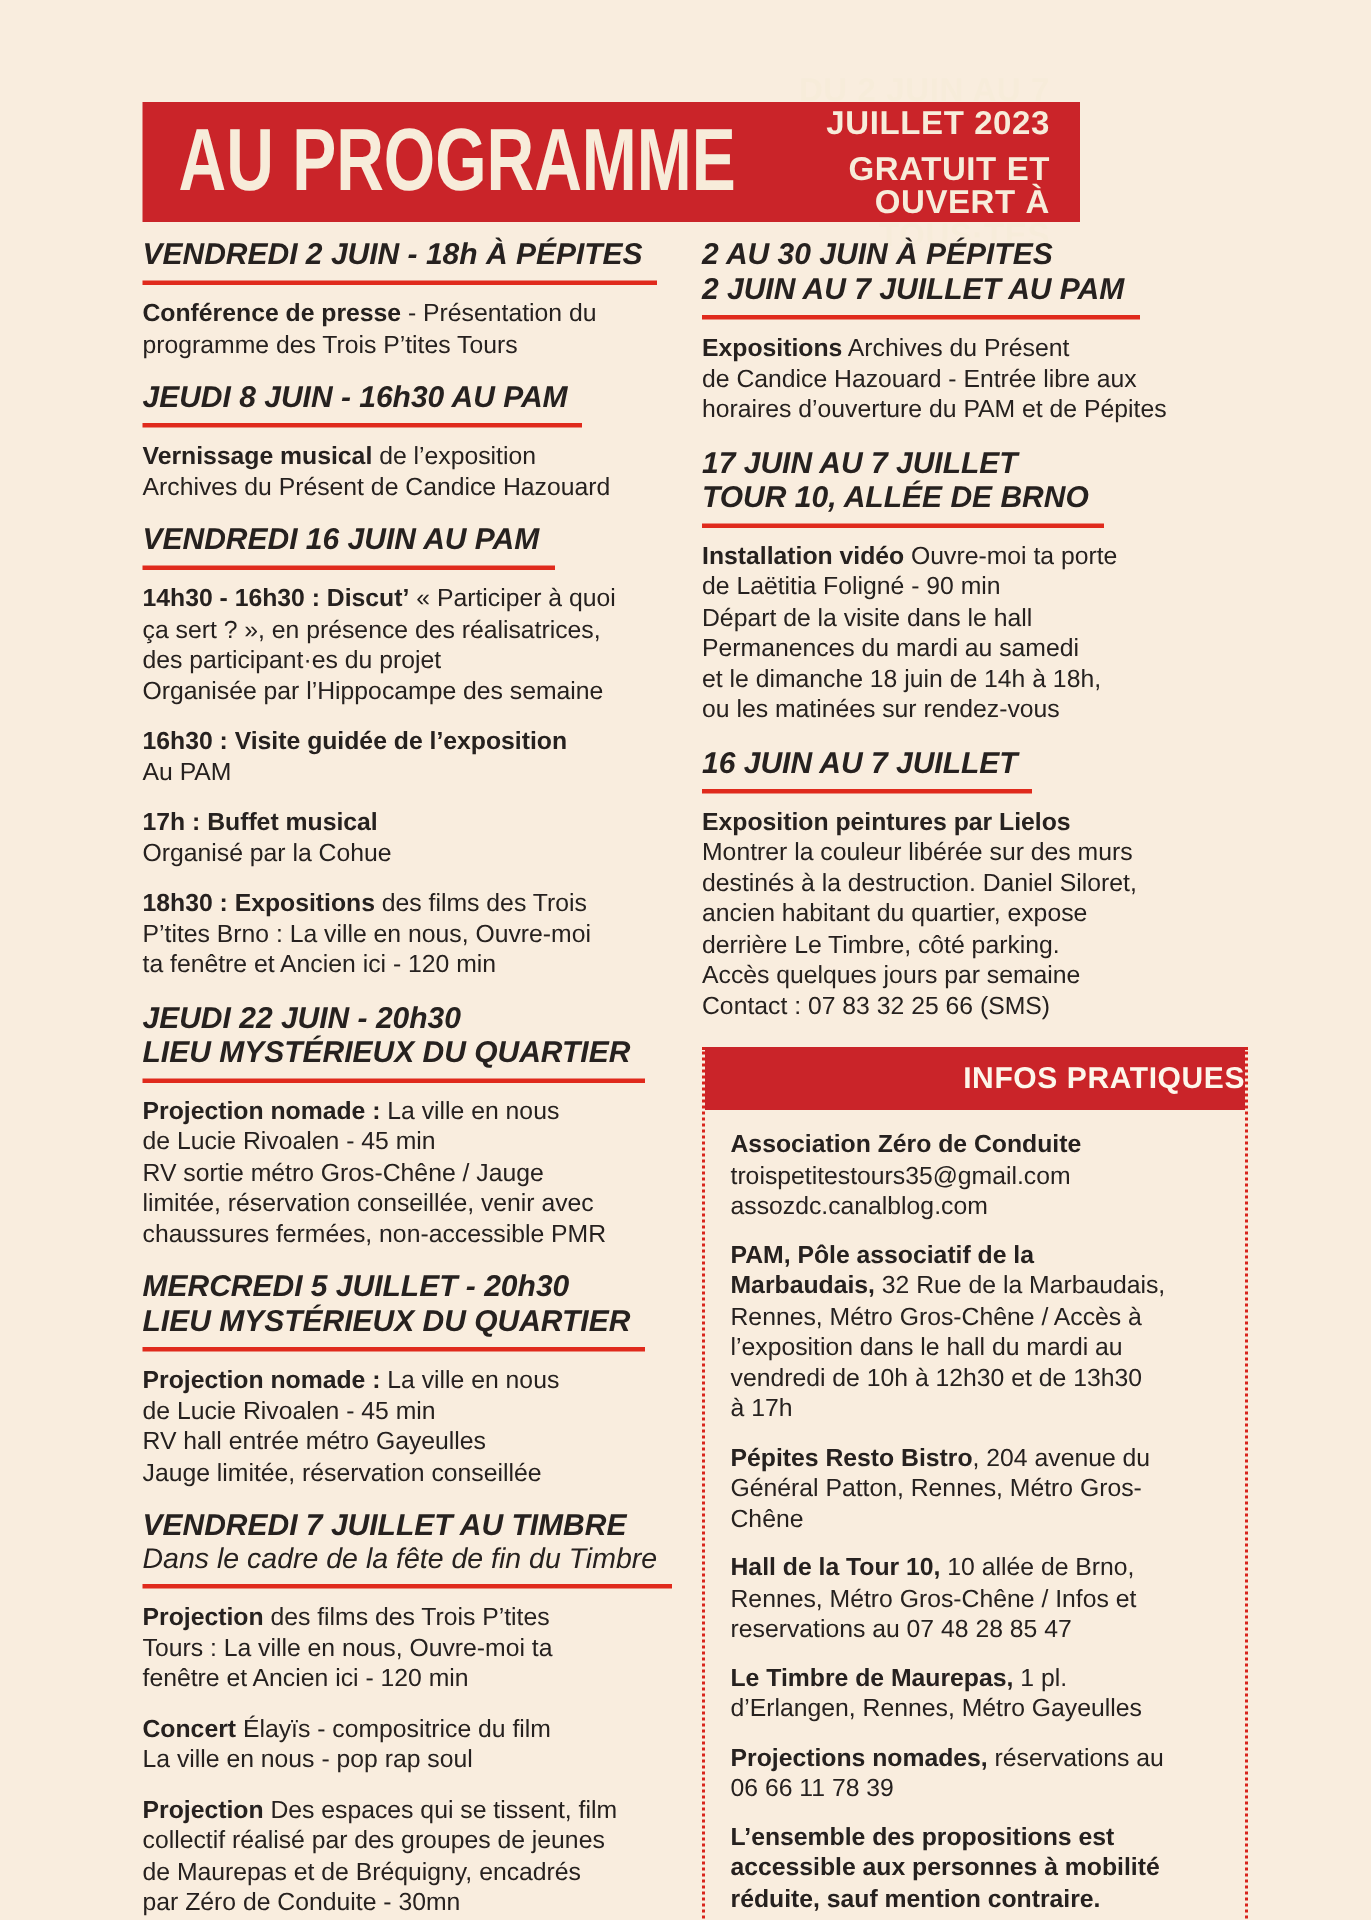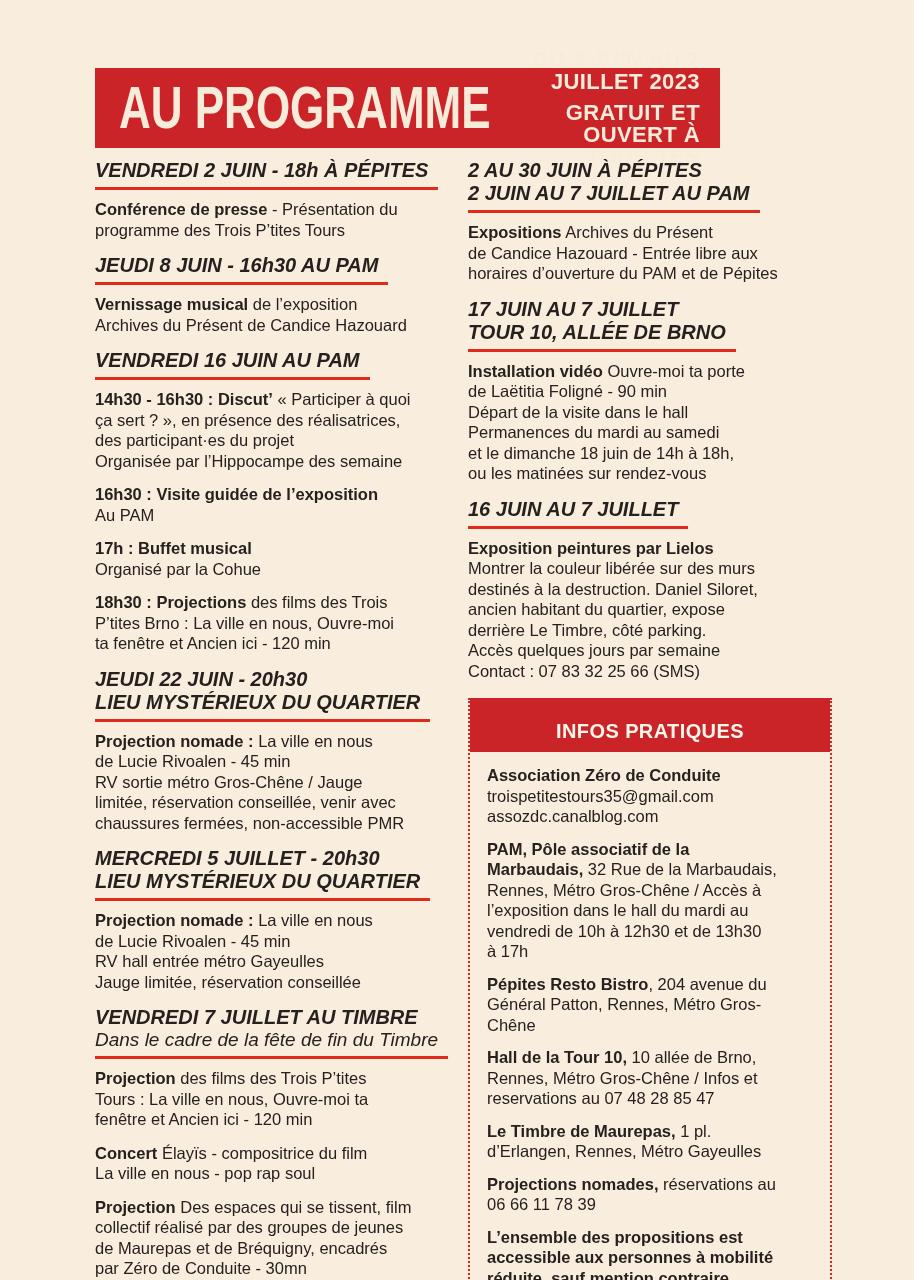--- a/index.html
+++ b/index.html
@@ -60,22 +60,22 @@
   
   .infos-box{
     margin-top:17px;
     border:2px dotted var(--dotted-red);
     border-top:none;
   }
   .infos-header{
     background:var(--banner-red);
     color:var(--infos-header-text);
     font-size:20px;font-weight:bold;letter-spacing:.4px;
-    text-align:center;
-    padding:22px 0 9px 0;
+    text-align:right;
+    padding:10px 0 9px 0;
   }
   .infos-body{padding:13px 12px 4px 17px;}
   .infos-para{font-size:16.5px;line-height:20.5px;margin:0 0 12px 0;}
 </style>
 </head>
 <body>
 
 <div class="page">
 
   <header class="banner">
@@ -94,21 +94,21 @@
       <h3 class="evt-heading">
         <div>JEUDI 8 JUIN - 16h30 AU PAM</div>
       </h3>
       <p class="evt-para"><span class="seg-b">Vernissage musical</span><span> de l’exposition</span><br><span class="seg-i">Archives du Présent</span><span> de Candice Hazouard</span></p>
       <h3 class="evt-heading">
         <div>VENDREDI 16 JUIN AU PAM</div>
       </h3>
       <p class="evt-para"><span class="seg-b">14h30 - 16h30 : Discut’</span><span> « Participer à quoi</span><br><span>ça sert ? », en présence des réalisatrices,</span><br><span>des participant·es du projet</span><br><span>Organisée par l’Hippocampe des semaine</span></p>
       <p class="evt-para"><span class="seg-b">16h30 : Visite guidée de l’exposition</span><br><span>Au PAM</span></p>
       <p class="evt-para"><span class="seg-b">17h : Buffet musical</span><br><span>Organisé par la Cohue</span></p>
-      <p class="evt-para"><span class="seg-b">18h30 : Projections</span><span> des films des Trois</span><br><span>P’tites Brno : </span><span class="seg-i">La ville en nous, Ouvre-moi</span><br><span class="seg-i">ta fenêtre et Ancien ici</span><span> - 120 min</span></p>
+      <p class="evt-para"><span class="seg-b">18h30 : Expositions</span><span> des films des Trois</span><br><span>P’tites Brno : </span><span class="seg-i">La ville en nous, Ouvre-moi</span><br><span class="seg-i">ta fenêtre et Ancien ici</span><span> - 120 min</span></p>
       <h3 class="evt-heading">
         <div>JEUDI 22 JUIN - 20h30</div>
         <div>LIEU MYSTÉRIEUX DU QUARTIER</div>
       </h3>
       <p class="evt-para"><span class="seg-b">Projection nomade : </span><span class="seg-i">La ville en nous</span><br><span>de Lucie Rivoalen - 45 min</span><br><span>RV sortie métro Gros-Chêne / Jauge</span><br><span>limitée, réservation conseillée, venir avec</span><br><span>chaussures fermées, non-accessible PMR</span></p>
       <h3 class="evt-heading">
         <div>MERCREDI 5 JUILLET - 20h30</div>
         <div>LIEU MYSTÉRIEUX DU QUARTIER</div>
       </h3>
       <p class="evt-para"><span class="seg-b">Projection nomade : </span><span class="seg-i">La ville en nous</span><br><span>de Lucie Rivoalen - 45 min</span><br><span>RV hall entrée métro Gayeulles</span><br><span>Jauge limitée, réservation conseillée</span></p>

